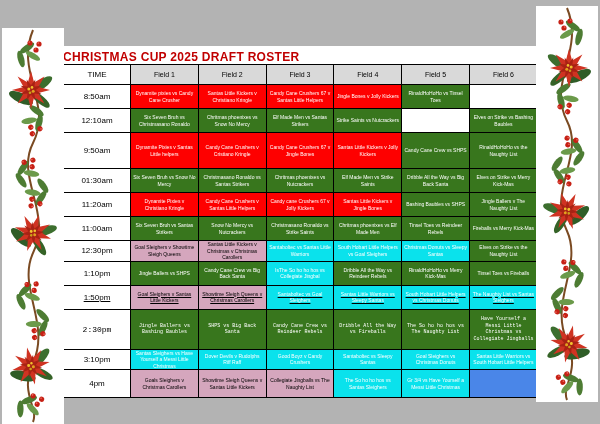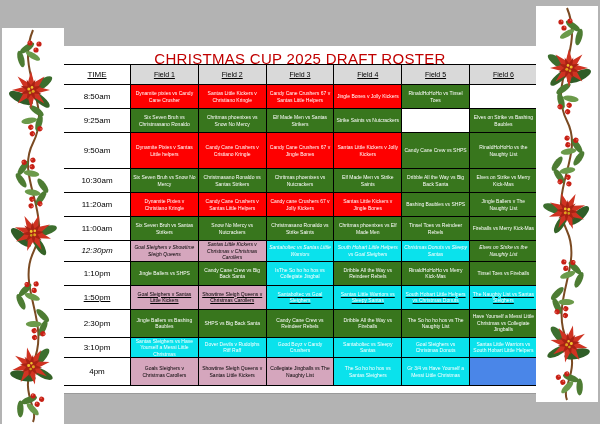--- a/index.html
+++ b/index.html
@@ -6,22 +6,22 @@
   .canvas{
     position:relative;width:600px;height:424px;overflow:hidden;
     background:#b3b3b3;font-family:"Liberation Sans",sans-serif;
     -webkit-font-smoothing:antialiased;
   }
   .paper{
     position:absolute;left:8px;top:46px;width:584px;height:347px;
     background:#ffffff;border-bottom:1px solid #9a9a9a;
   }
   .page-title{
-    position:absolute;left:63px;top:50px;width:474px;text-align:center;
-    font-size:15px;font-weight:400;letter-spacing:.3px;color:#c00000;
+    position:absolute;left:63px;top:50px;width:474px;text-align:left;
+    font-size:12px;font-weight:700;letter-spacing:.3px;color:#c00000;
   }
   table.roster{
     position:absolute;left:63px;top:64px;width:474px;
     border-collapse:collapse;table-layout:fixed;
   }
   table.roster th,table.roster td{
     border:1px solid #000;text-align:center;vertical-align:middle;
     overflow:hidden;padding:0 2px;
   }
   th.time-h{background:#ffffff;font-size:8px;font-weight:400;}
@@ -46,60 +46,60 @@
     <colgroup>
       <col style="width:67px">
       <col style="width:67.8px">
         <col style="width:67.8px">
         <col style="width:67.8px">
       <col style="width:67.8px">
         <col style="width:67.8px">
         <col style="width:67.8px">
     </colgroup>
     <thead>
-        <tr style="height: 20px; text-decoration: underline;">
+        <tr style="height: 20px;">
           <th class="time-h">TIME</th>
           <th class="field-h">Field 1</th>
           <th class="field-h">Field 2</th>
           <th class="field-h">Field 3</th>
           <th class="field-h">Field 4</th>
           <th class="field-h">Field 5</th>
           <th class="field-h">Field 6</th>
         </tr>
       </thead>
     <tbody>
         <tr style="height: 24px;">
           <th class="time-cell">8:50am</th>
           <td class="match" style="background: rgb(254, 0, 0); color: rgb(255, 255, 255);">Dynamite pixies vs Candy Cane Crusher</td>
           <td class="match" style="background: rgb(254, 0, 0); color: rgb(255, 255, 255);">Santas Little Kickers v Christiano Kringle</td>
           <td class="match" style="background: rgb(254, 0, 0); color: rgb(255, 255, 255);">Candy Cane Crushers 67 v Santas Little Helpers</td>
           <td class="match" style="background: rgb(254, 0, 0); color: rgb(255, 255, 255);">Jingle Bones v Jolly Kickers</td>
           <td class="match" style="background: rgb(56, 118, 29); color: rgb(255, 255, 255);">RinaldHoHoHo vs Tinsel Toes</td>
           <td class="match" style="background: rgb(255, 255, 255); color: rgb(0, 0, 0);"></td>
         </tr>
         <tr style="height: 24px;">
-          <th class="time-cell">9:25am</th>
+          <th class="time-cell">12:10am</th>
           <td class="match" style="background: rgb(56, 118, 29); color: rgb(255, 255, 255);">Six Seven Bruh vs Christmasano Ronaldo</td>
           <td class="match" style="background: rgb(56, 118, 29); color: rgb(255, 255, 255);">Chritmas phoenixes vs Snow No Mercy</td>
           <td class="match" style="background: rgb(56, 118, 29); color: rgb(255, 255, 255);">Elf Made Men vs Santas Strikers</td>
           <td class="match" style="background: rgb(56, 118, 29); color: rgb(255, 255, 255);">Strike Saints vs Nutcrackers</td>
           <td class="match" style="background: rgb(255, 255, 255); color: rgb(0, 0, 0);"></td>
           <td class="match" style="background: rgb(56, 118, 29); color: rgb(255, 255, 255);">Elves on Strike vs Bashing Baubles</td>
         </tr>
         <tr style="height: 36px;">
           <th class="time-cell">9:50am</th>
           <td class="match" style="background: rgb(254, 0, 0); color: rgb(255, 255, 255);">Dynamite Pixies v Santas Little helpers</td>
           <td class="match" style="background: rgb(254, 0, 0); color: rgb(255, 255, 255);">Candy Cane Crushers v Cristiano Kringle</td>
           <td class="match" style="background: rgb(254, 0, 0); color: rgb(255, 255, 255);">Candy Cane Crushers 67 v Jingle Bones</td>
           <td class="match" style="background: rgb(254, 0, 0); color: rgb(255, 255, 255);">Santas Little Kickers v Jolly Kickers</td>
           <td class="match" style="background: rgb(56, 118, 29); color: rgb(255, 255, 255);">Candy Cane Crew vs SHPS</td>
           <td class="match" style="background: rgb(56, 118, 29); color: rgb(255, 255, 255);">RinaldHoHoHo vs the Naughty List</td>
         </tr>
         <tr style="height: 24px;">
-          <th class="time-cell">10:30am</th>
+          <th class="time-cell">01:30am</th>
           <td class="match" style="background: rgb(56, 118, 29); color: rgb(255, 255, 255);">Six Seven Bruh vs Snow No Mercy</td>
           <td class="match" style="background: rgb(56, 118, 29); color: rgb(255, 255, 255);">Christmasano Ronaldo vs Santas Strikers</td>
           <td class="match" style="background: rgb(56, 118, 29); color: rgb(255, 255, 255);">Chritmas phoenixes vs Nutcrackers</td>
           <td class="match" style="background: rgb(56, 118, 29); color: rgb(255, 255, 255);">Elf Made Men vs Strike Saints</td>
           <td class="match" style="background: rgb(56, 118, 29); color: rgb(255, 255, 255);">Dribble All the Way vs Big Back Santa</td>
           <td class="match" style="background: rgb(56, 118, 29); color: rgb(255, 255, 255);">Elves on Strike vs Merry Kick-Mas</td>
         </tr>
         <tr style="height: 24px;">
           <th class="time-cell">11:20am</th>
           <td class="match" style="background: rgb(254, 0, 0); color: rgb(255, 255, 255);">Dynamite Pixies v Christiano Kringle</td>
@@ -111,21 +111,21 @@
         </tr>
         <tr style="height: 24px;">
           <th class="time-cell">11:00am</th>
           <td class="match" style="background: rgb(56, 118, 29); color: rgb(255, 255, 255);">Six Seven Bruh vs Santas Strikers</td>
           <td class="match" style="background: rgb(56, 118, 29); color: rgb(255, 255, 255);">Snow No Mercy vs Nutcrackers</td>
           <td class="match" style="background: rgb(56, 118, 29); color: rgb(255, 255, 255);">Christmasano Ronaldo vs Strike Saints</td>
           <td class="match" style="background: rgb(56, 118, 29); color: rgb(255, 255, 255);">Chritmas phoenixes vs Elf Made Men</td>
           <td class="match" style="background: rgb(56, 118, 29); color: rgb(255, 255, 255);">Tinsel Toes vs Reindeer Rebels</td>
           <td class="match" style="background: rgb(56, 118, 29); color: rgb(255, 255, 255);">Fireballs vs Merry Kick-Mas</td>
         </tr>
-        <tr style="height: 16px; font-style: italic;">
+        <tr style="height: 16px;">
           <th class="time-cell">12:30pm</th>
           <td class="match" style="background: rgb(213, 166, 189); color: rgb(0, 0, 0);">Goal Sleighers v Showtime Sleigh Queens</td>
           <td class="match" style="background: rgb(213, 166, 189); color: rgb(0, 0, 0);">Santas Little Kickers v Christmas v Christmas Carollers</td>
           <td class="match" style="background: rgb(10, 226, 236); color: rgb(255, 255, 255);">Santaboltec vs Santas Little Warriors</td>
           <td class="match" style="background: rgb(10, 226, 236); color: rgb(255, 255, 255);">South Hobart Little Helpers vs Goal Sleighers</td>
           <td class="match" style="background: rgb(10, 226, 236); color: rgb(255, 255, 255);">Christmas Donuts vs Sleepy Santas</td>
           <td class="match" style="background: rgb(56, 118, 29); color: rgb(255, 255, 255);">Elves on Strike vs the Naughty List</td>
         </tr>
         <tr style="height: 24px;">
           <th class="time-cell">1:10pm</th>
@@ -138,21 +138,21 @@
         </tr>
         <tr style="height: 24px; text-decoration: underline;">
           <th class="time-cell">1:50pm</th>
           <td class="match" style="background: rgb(213, 166, 189); color: rgb(0, 0, 0);">Goal Sleighers v Santas Little Kickers</td>
           <td class="match" style="background: rgb(213, 166, 189); color: rgb(0, 0, 0);">Showtime Sleigh Queens v Christmas Carollers</td>
           <td class="match" style="background: rgb(10, 226, 236); color: rgb(255, 255, 255);">Santaboltec vs Goal Sleighers</td>
           <td class="match" style="background: rgb(10, 226, 236); color: rgb(255, 255, 255);">Santas Little Warriors vs Sleepy Santas</td>
           <td class="match" style="background: rgb(10, 226, 236); color: rgb(255, 255, 255);">South Hobart Little Helpers vs Christmas Donuts</td>
           <td class="match" style="background: rgb(10, 226, 236); color: rgb(255, 255, 255);">The Naughty List vs Santas Sleighers</td>
         </tr>
-        <tr style="height: 28px;">
+        <tr style="height: 40px; font-family: Liberation Mono, monospace;">
           <th class="time-cell">2:30pm</th>
           <td class="match" style="background: rgb(56, 118, 29); color: rgb(255, 255, 255);">Jingle Ballers vs Bashing Baubles</td>
           <td class="match" style="background: rgb(56, 118, 29); color: rgb(255, 255, 255);">SHPS vs Big Back Santa</td>
           <td class="match" style="background: rgb(56, 118, 29); color: rgb(255, 255, 255);">Candy Cane Crew vs Reindeer Rebels</td>
           <td class="match" style="background: rgb(56, 118, 29); color: rgb(255, 255, 255);">Dribble All the Way vs Fireballs</td>
           <td class="match" style="background: rgb(56, 118, 29); color: rgb(255, 255, 255);">The So ho ho hos vs The Naughty List</td>
           <td class="match" style="background: rgb(56, 118, 29); color: rgb(255, 255, 255);">Have Yourself a Messi Little Christmas vs Collegiate Jingballs</td>
         </tr>
         <tr style="height: 16px;">
           <th class="time-cell">3:10pm</th>

